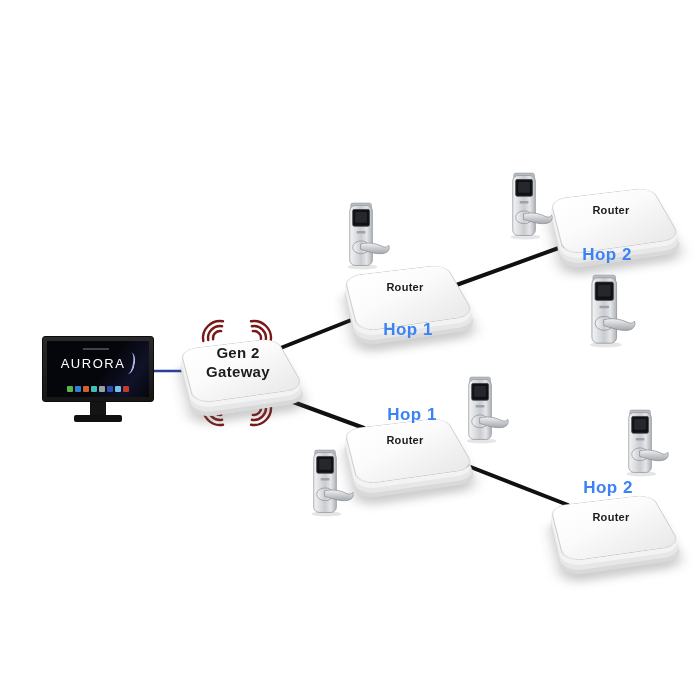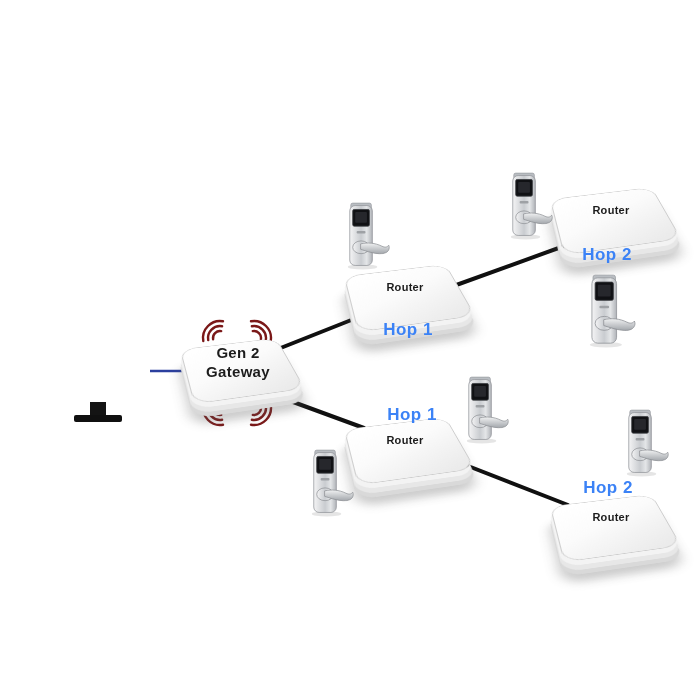--- a/index.html
+++ b/index.html
@@ -119,20 +119,39 @@
     <path d="M448,288 L578,241" stroke="#101010" stroke-width="4" stroke-linecap="round"></path>
     <path d="M255,388 L364,428" stroke="#101010" stroke-width="4" stroke-linecap="round"></path>
     <path d="M450,459 L568,505" stroke="#101010" stroke-width="4" stroke-linecap="round"></path>
     <use href="#wifi-g" transform="translate(220,338) scale(-1,1)"></use>
     <use href="#wifi-g" transform="translate(254,338)"></use>
     <use href="#wifi-g" transform="translate(220,408) scale(-1,-1)"></use>
     <use href="#wifi-g" transform="translate(254,408) scale(1,-1)"></use>
   </svg>
 
   <div id="monitor">
+    <div class="bezel">
+      <div class="screen">
+        <div class="tagline"></div>
+        <div class="brandrow">
+          <span class="brand">AURORA</span>
+          <span class="crescent"></span>
+        </div>
+        <div class="taskbar">
+            <span class="tbicon" style="background: rgb(88, 184, 71);"></span>
+            <span class="tbicon" style="background: rgb(47, 127, 212);"></span>
+            <span class="tbicon" style="background: rgb(216, 92, 42);"></span>
+            <span class="tbicon" style="background: rgb(63, 191, 176);"></span>
+            <span class="tbicon" style="background: rgb(154, 160, 168);"></span>
+            <span class="tbicon" style="background: rgb(43, 79, 176);"></span>
+            <span class="tbicon" style="background: rgb(111, 195, 232);"></span>
+            <span class="tbicon" style="background: rgb(194, 58, 46);"></span>
+          </div>
+      </div>
+    </div>
     <div class="neck"></div>
     <div class="base"></div>
   </div>
 
   <div class="device" style="left:186px;top:320px;width:104px;height:94px;">
     <div class="box3d"></div>
     <div class="devlabel gateway-label">
       <div>Gen 2</div>
       <div>Gateway</div>
     </div>

